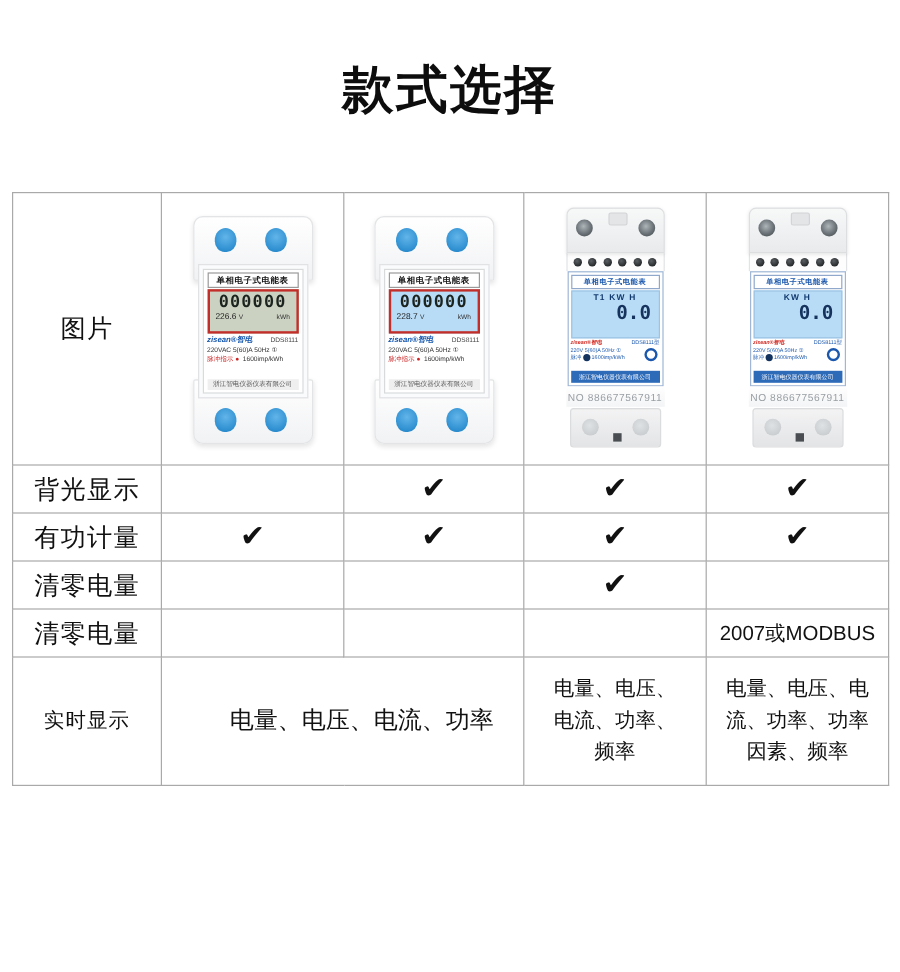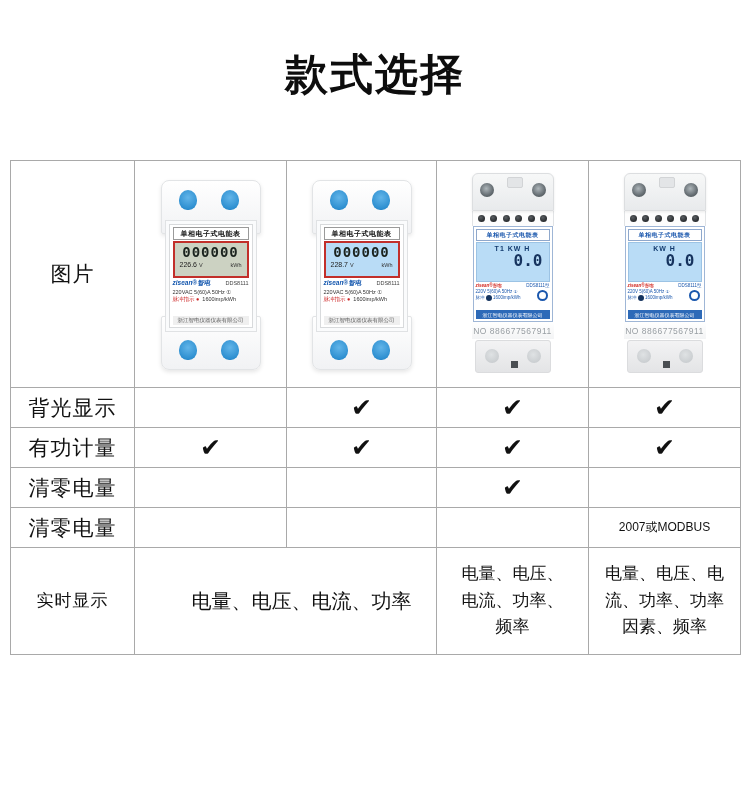--- a/index.html
+++ b/index.html
@@ -24,21 +24,21 @@
     border:1px solid #ffffff; padding:0;
   }
   td {
     border:1px solid #a9a9a9; text-align:center; vertical-align:middle;
     padding:0 4px; color:#111;
   }
   td.rowlabel { font-size:21px; letter-spacing:1px; }
   tr.row-image td { height:226px; }
   tr.feature td { height:39px; }
   td.check { font-size:25px; font-weight:bold; line-height:1; }
-  td.protocol { font-size:12px; }
+  td.protocol { font-size:17px; }
   tr.row-realtime td { height:106px; font-size:17px; line-height:1.55; white-space:pre-line; }
   tr.row-realtime td.merged { font-size:20px;padding-left:36px; }
 
   
   .meterA { position:relative; width:104px; height:192px; margin:0 auto; }
   .mA-top,.mA-bot {
     position:absolute; left:2px; right:2px; height:52px;
     background:linear-gradient(180deg,#ffffff,#f1f2f4);
     border:1px solid #e2e4e6; box-shadow:0 2px 4px rgba(0,0,0,.10);
   }

